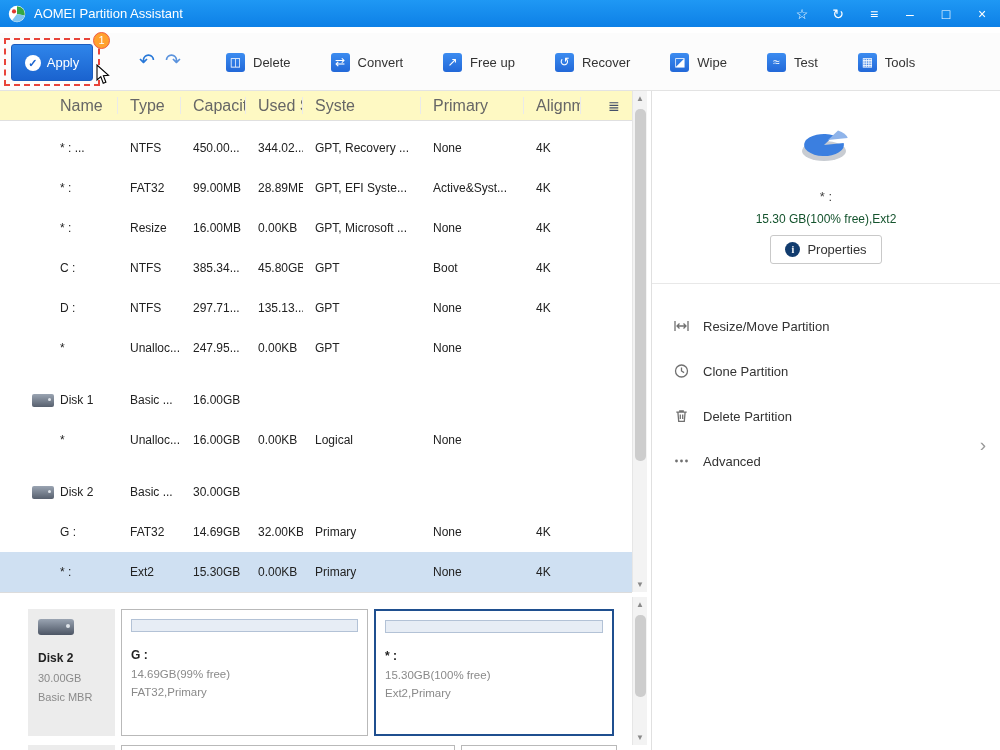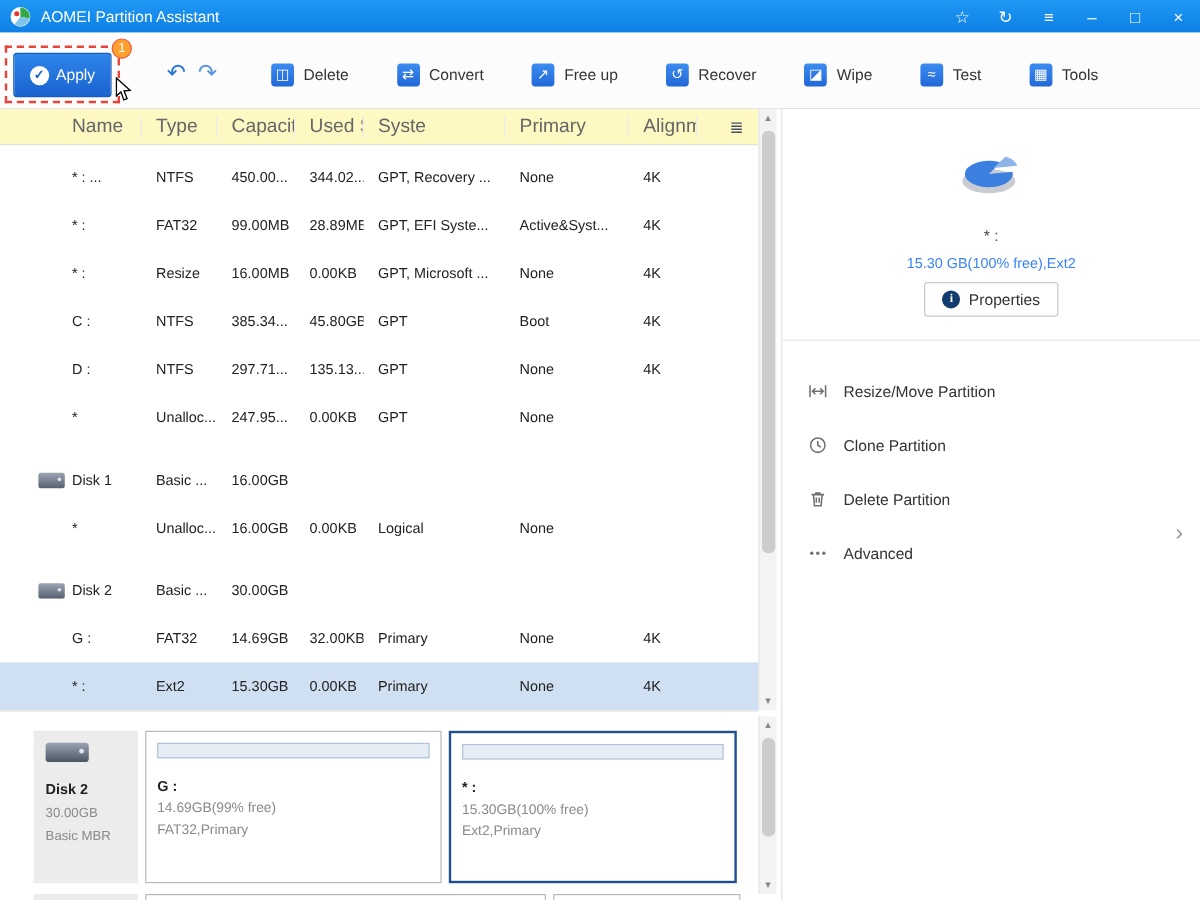--- a/index.html
+++ b/index.html
@@ -66,21 +66,21 @@
   .part-block.selected { width:240px; border:2px solid #1f4f8f; }
   .part-stub { height:30px; background:#fff; border:1px solid #b9b9b9; }
   .pbar { height:13px; border:1px solid #b3c2d6; background:#e7edf5; }
   .pb-name { margin-top:16px; font-size:12px; font-weight:bold; color:#222; }
   .pb-info, .pb-fs { margin-top:6px; font-size:11.5px; color:#8a8a8a; }
 
   
   .right { position:absolute; left:651px; top:91px; width:349px; height:659px; border-left:1px solid #e0e0e0; background:#fff; }
   .pie-wrap { position:absolute; top:26px; left:0; width:100%; display:flex; justify-content:center; }
   .sel-name { position:absolute; top:98px; width:100%; text-align:center; font-size:13px; color:#444; }
-  .sel-info { position:absolute; top:121px; width:100%; text-align:center; font-size:12px; color:#3b82f6; }
+  .sel-info { position:absolute; top:121px; width:100%; text-align:center; font-size:12px; color:#14532d; }
   .props-wrap { position:absolute; top:144px; width:100%; display:flex; justify-content:center; }
   .props-btn { display:flex; align-items:center; gap:7px; border:1px solid #c9c9c9; border-radius:3px; background:#fff; padding:6px 14px; font-size:13px; color:#333; cursor:pointer; font-family:"Liberation Sans",sans-serif; }
   .info-ico { width:15px; height:15px; border-radius:50%; background:#123c6e; color:#fff; font-size:10px; font-weight:bold; display:flex; align-items:center; justify-content:center; font-family:"Liberation Serif",serif; }
   .rp-div { position:absolute; top:192px; left:0; width:100%; border-top:1px solid #e8e8e8; }
   .actions { position:absolute; top:198px; left:0; width:100%; }
   .action { height:45px; display:flex; align-items:flex-end; padding-left:21px; font-size:13px; color:#333; position:relative; cursor:pointer; }
   .aicon { width:18px; height:16px; margin-right:12px; display:flex; align-items:center; }
   .chev { position:absolute; right:14px; top:10px; font-size:19px; color:#999; }
 
   .cursor { position:absolute; left:96px; top:64px; z-index:50; pointer-events:none; }

